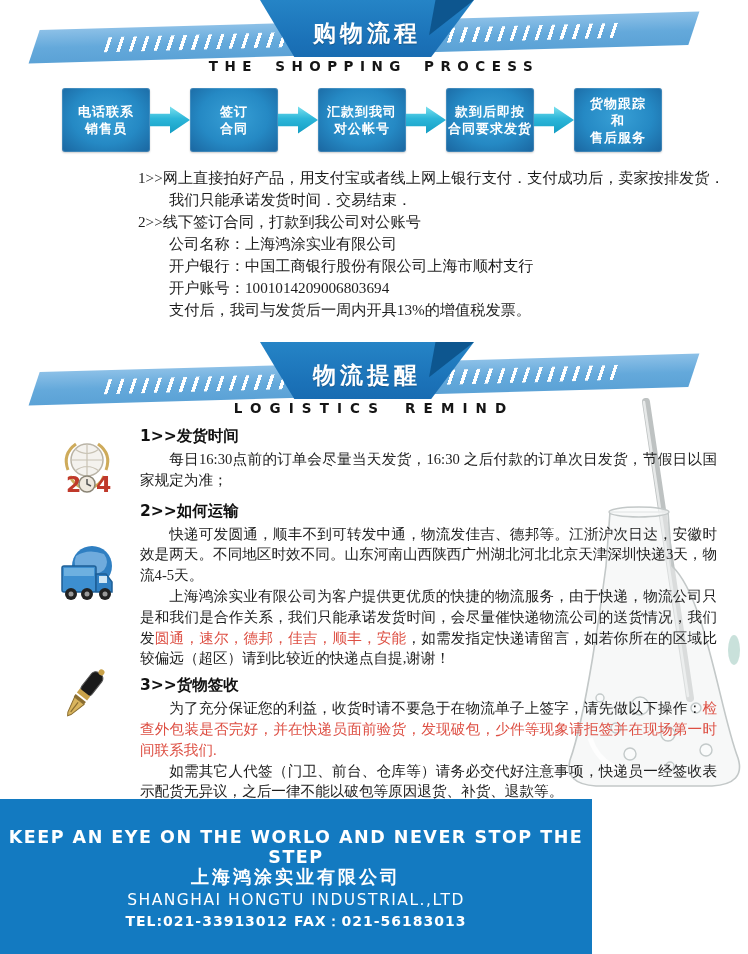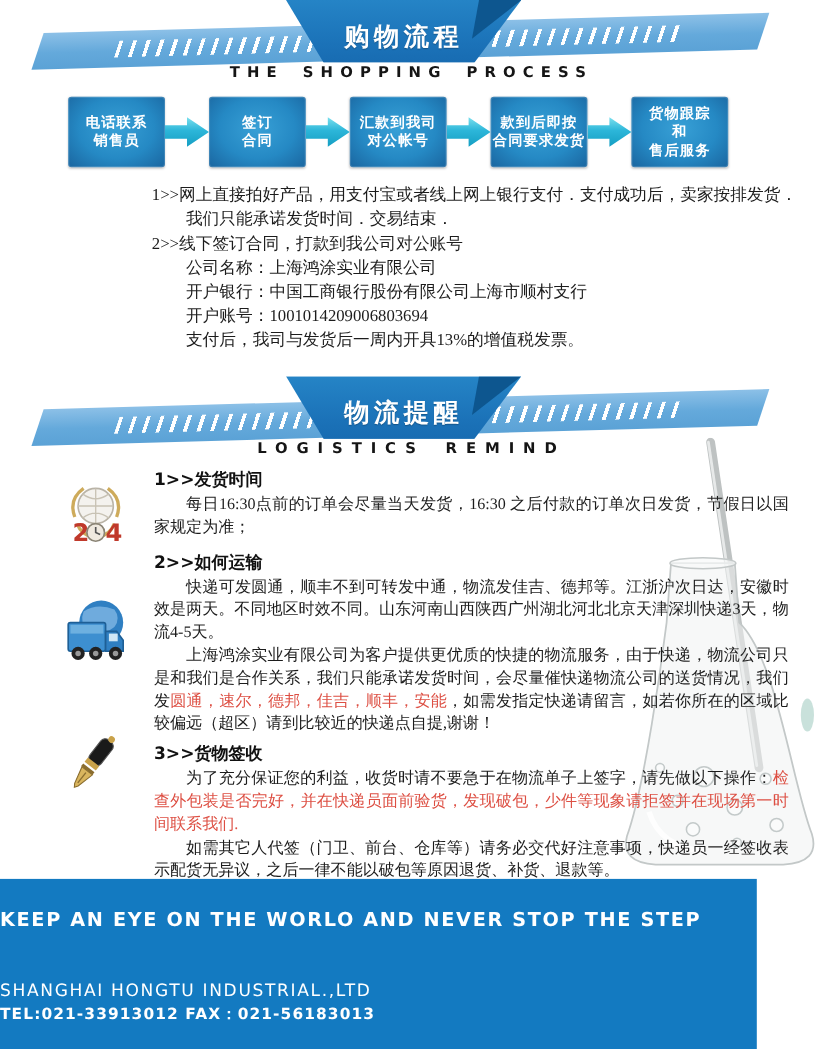--- a/index.html
+++ b/index.html
@@ -55,22 +55,22 @@
   .gap10{height:10px;} .gap6{height:6px;}
   .red{color:#dd4f43;}
 
   
   .icon-wrap{position:absolute;z-index:2;}
 
   
   .flask{position:absolute;left:520px;top:398px;z-index:1;}
 
   
-  .footer{position:absolute;left:0;top:799px;width:688px;height:155px;background:#137ac1;z-index:3;
-        color:#fff;text-align:left;}
+  .footer{position:absolute;left:0;top:799px;width:592px;height:155px;background:#137ac1;z-index:3;
+        color:#fff;text-align:center;}
   .footer .slogan{position:absolute;left:0;top:28px;width:100%;
         font-size:17.5px;font-weight:700;letter-spacing:1.5px;}
   .footer .cn{position:absolute;left:0;top:66px;width:100%;
         font-size:18px;font-weight:700;letter-spacing:3px;}
   .footer .en{position:absolute;left:0;top:92px;width:100%;
         font-size:15.5px;font-weight:400;letter-spacing:1.5px;}
   .footer .tel{position:absolute;left:0;top:114px;width:100%;
         font-size:14px;font-weight:700;letter-spacing:1px;}
 </style>
 </head>
@@ -220,15 +220,16 @@
     <div class="sec-h">3&gt;&gt;货物签收</div>
     <div class="sec-b">
       <p><span>为了充分保证您的利益，收货时请不要急于在物流单子上签字，请先做以下操作：</span><span class="red">检查外包装是否完好，并在快递员面前验货，发现破包，少件等现象请拒签并在现场第一时间联系我们.</span></p>
       <p>如需其它人代签（门卫、前台、仓库等）请务必交代好注意事项，快递员一经签收表示配货无异议，之后一律不能以破包等原因退货、补货、退款等。</p>
     </div>
   </div>
 </div>
 
 <div class="footer">
   <div class="slogan">KEEP AN EYE ON THE WORLO AND NEVER STOP THE STEP</div>
+  <div class="cn">上海鸿涂实业有限公司</div>
   <div class="en">SHANGHAI HONGTU INDUSTRIAL.,LTD</div>
   <div class="tel">TEL:021-33913012  FAX：021-56183013</div>
 </div>
 
 </body></html>

